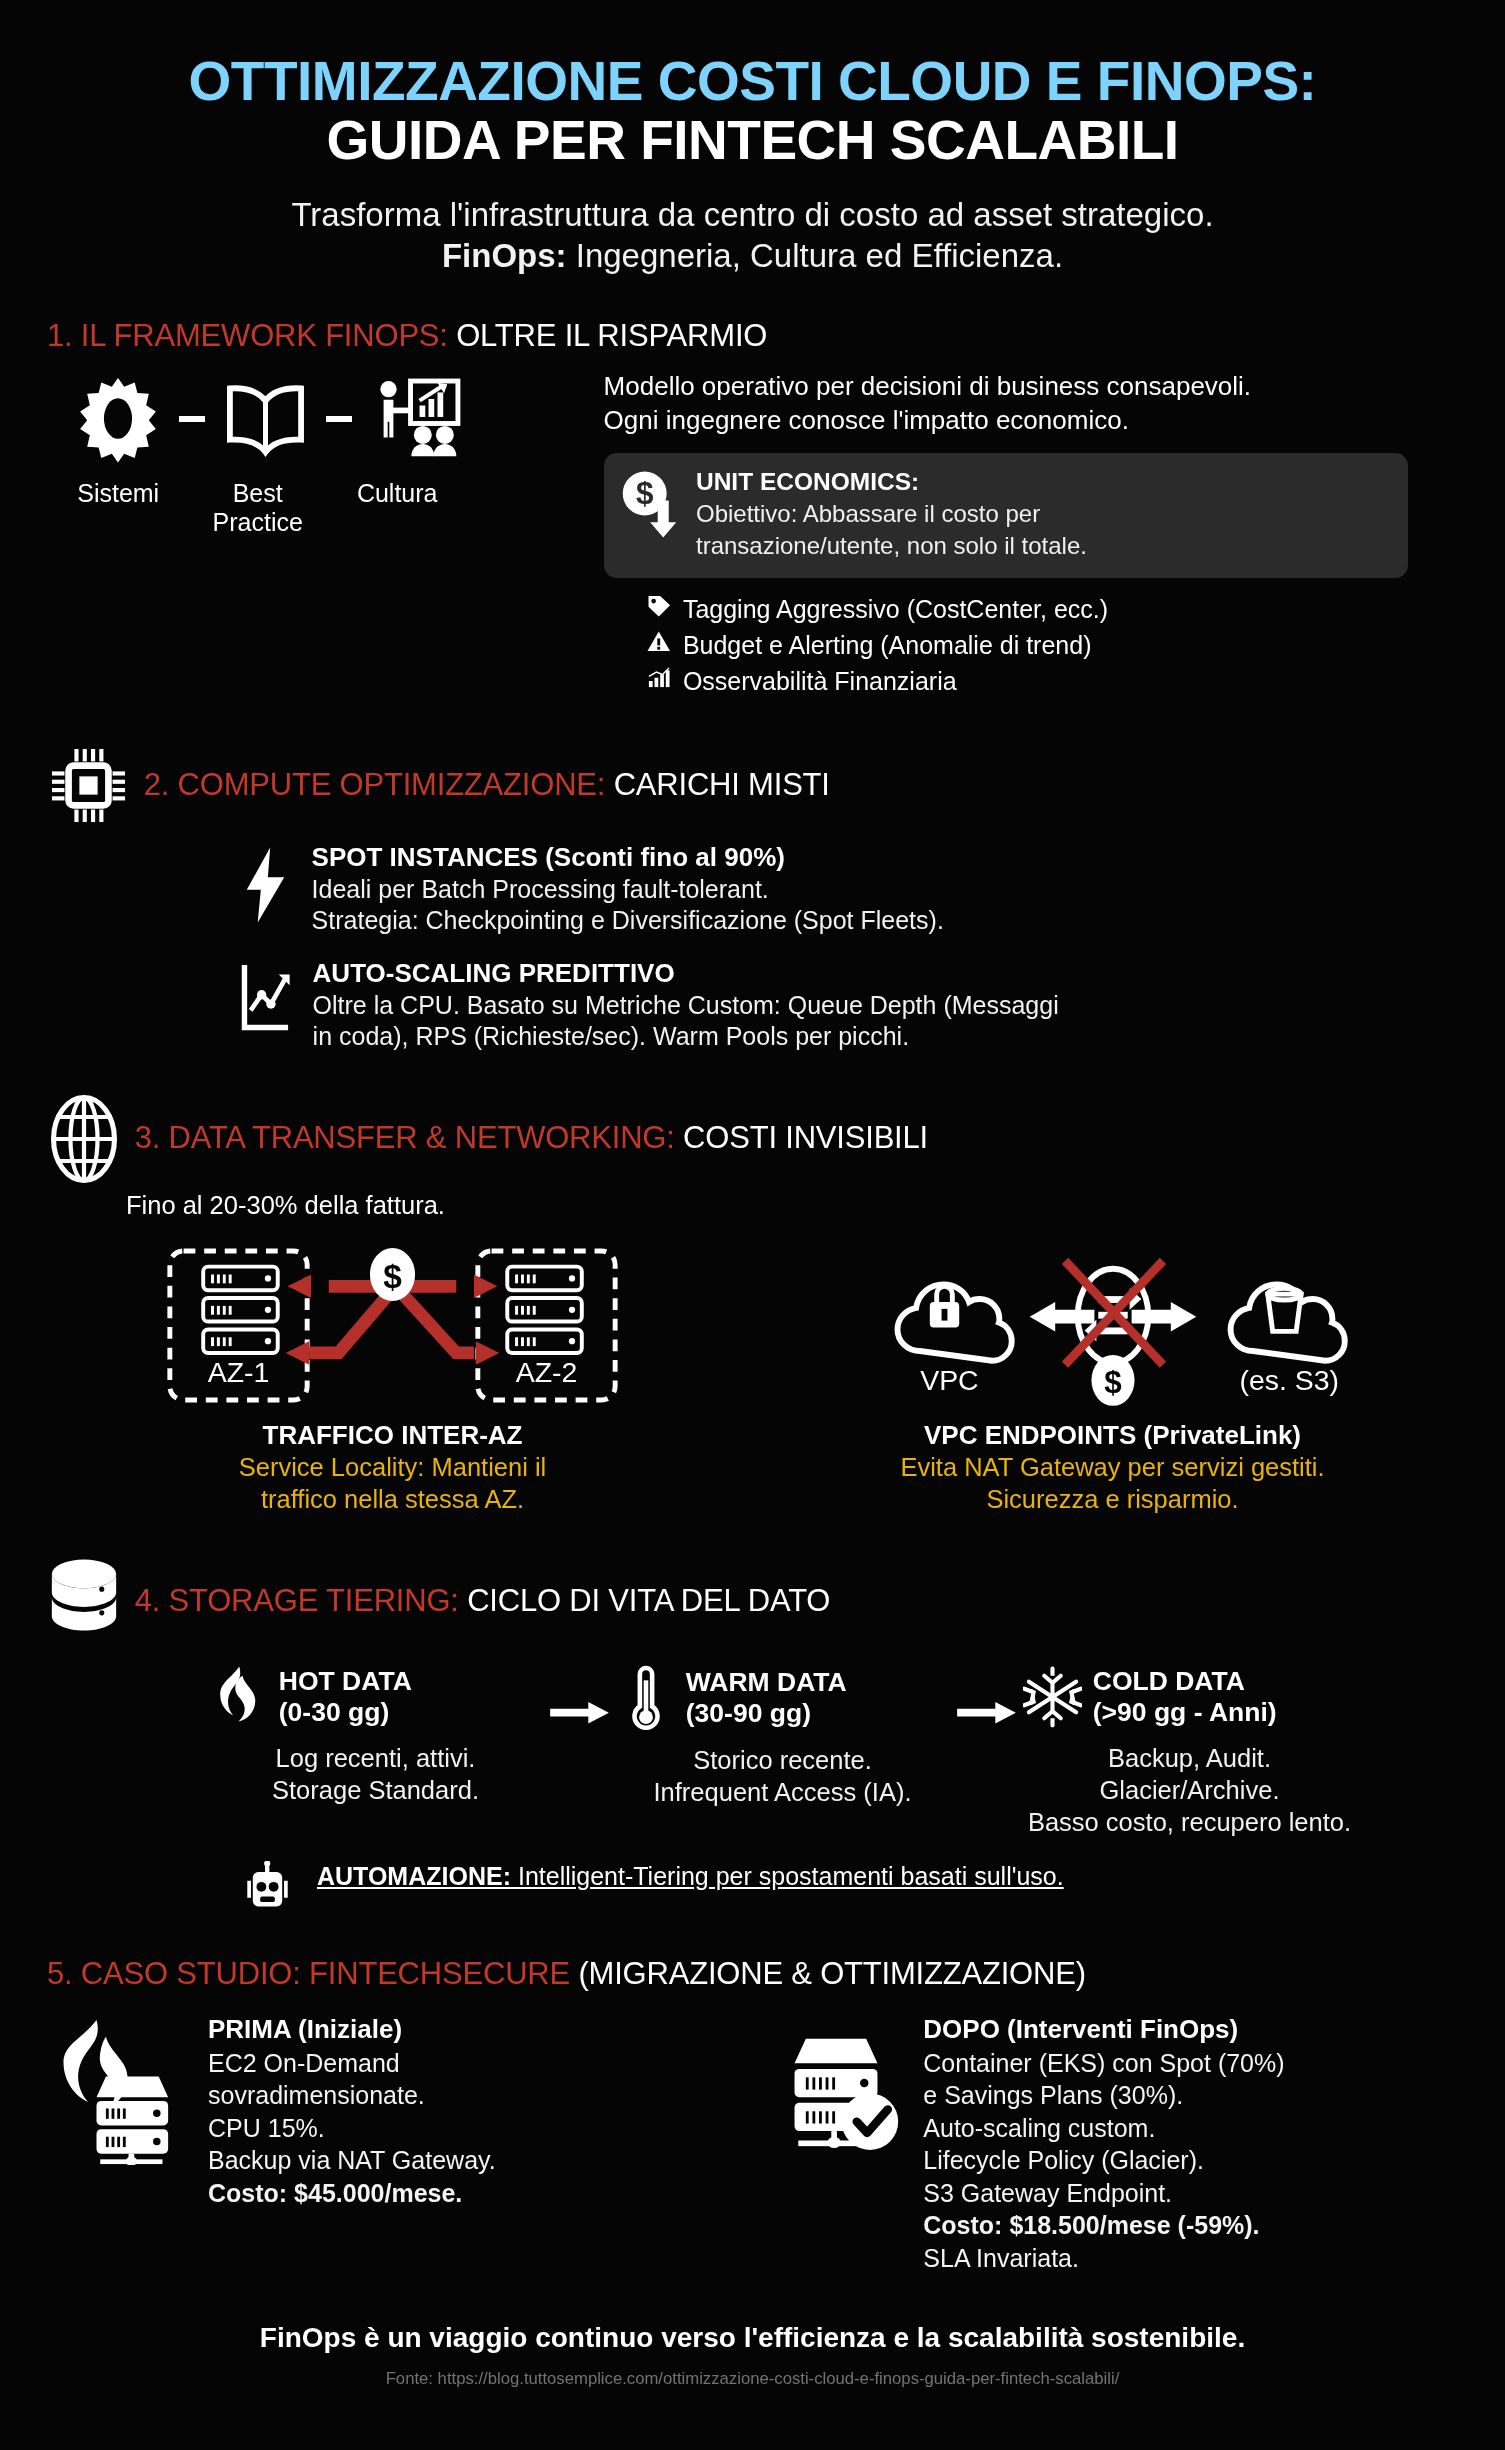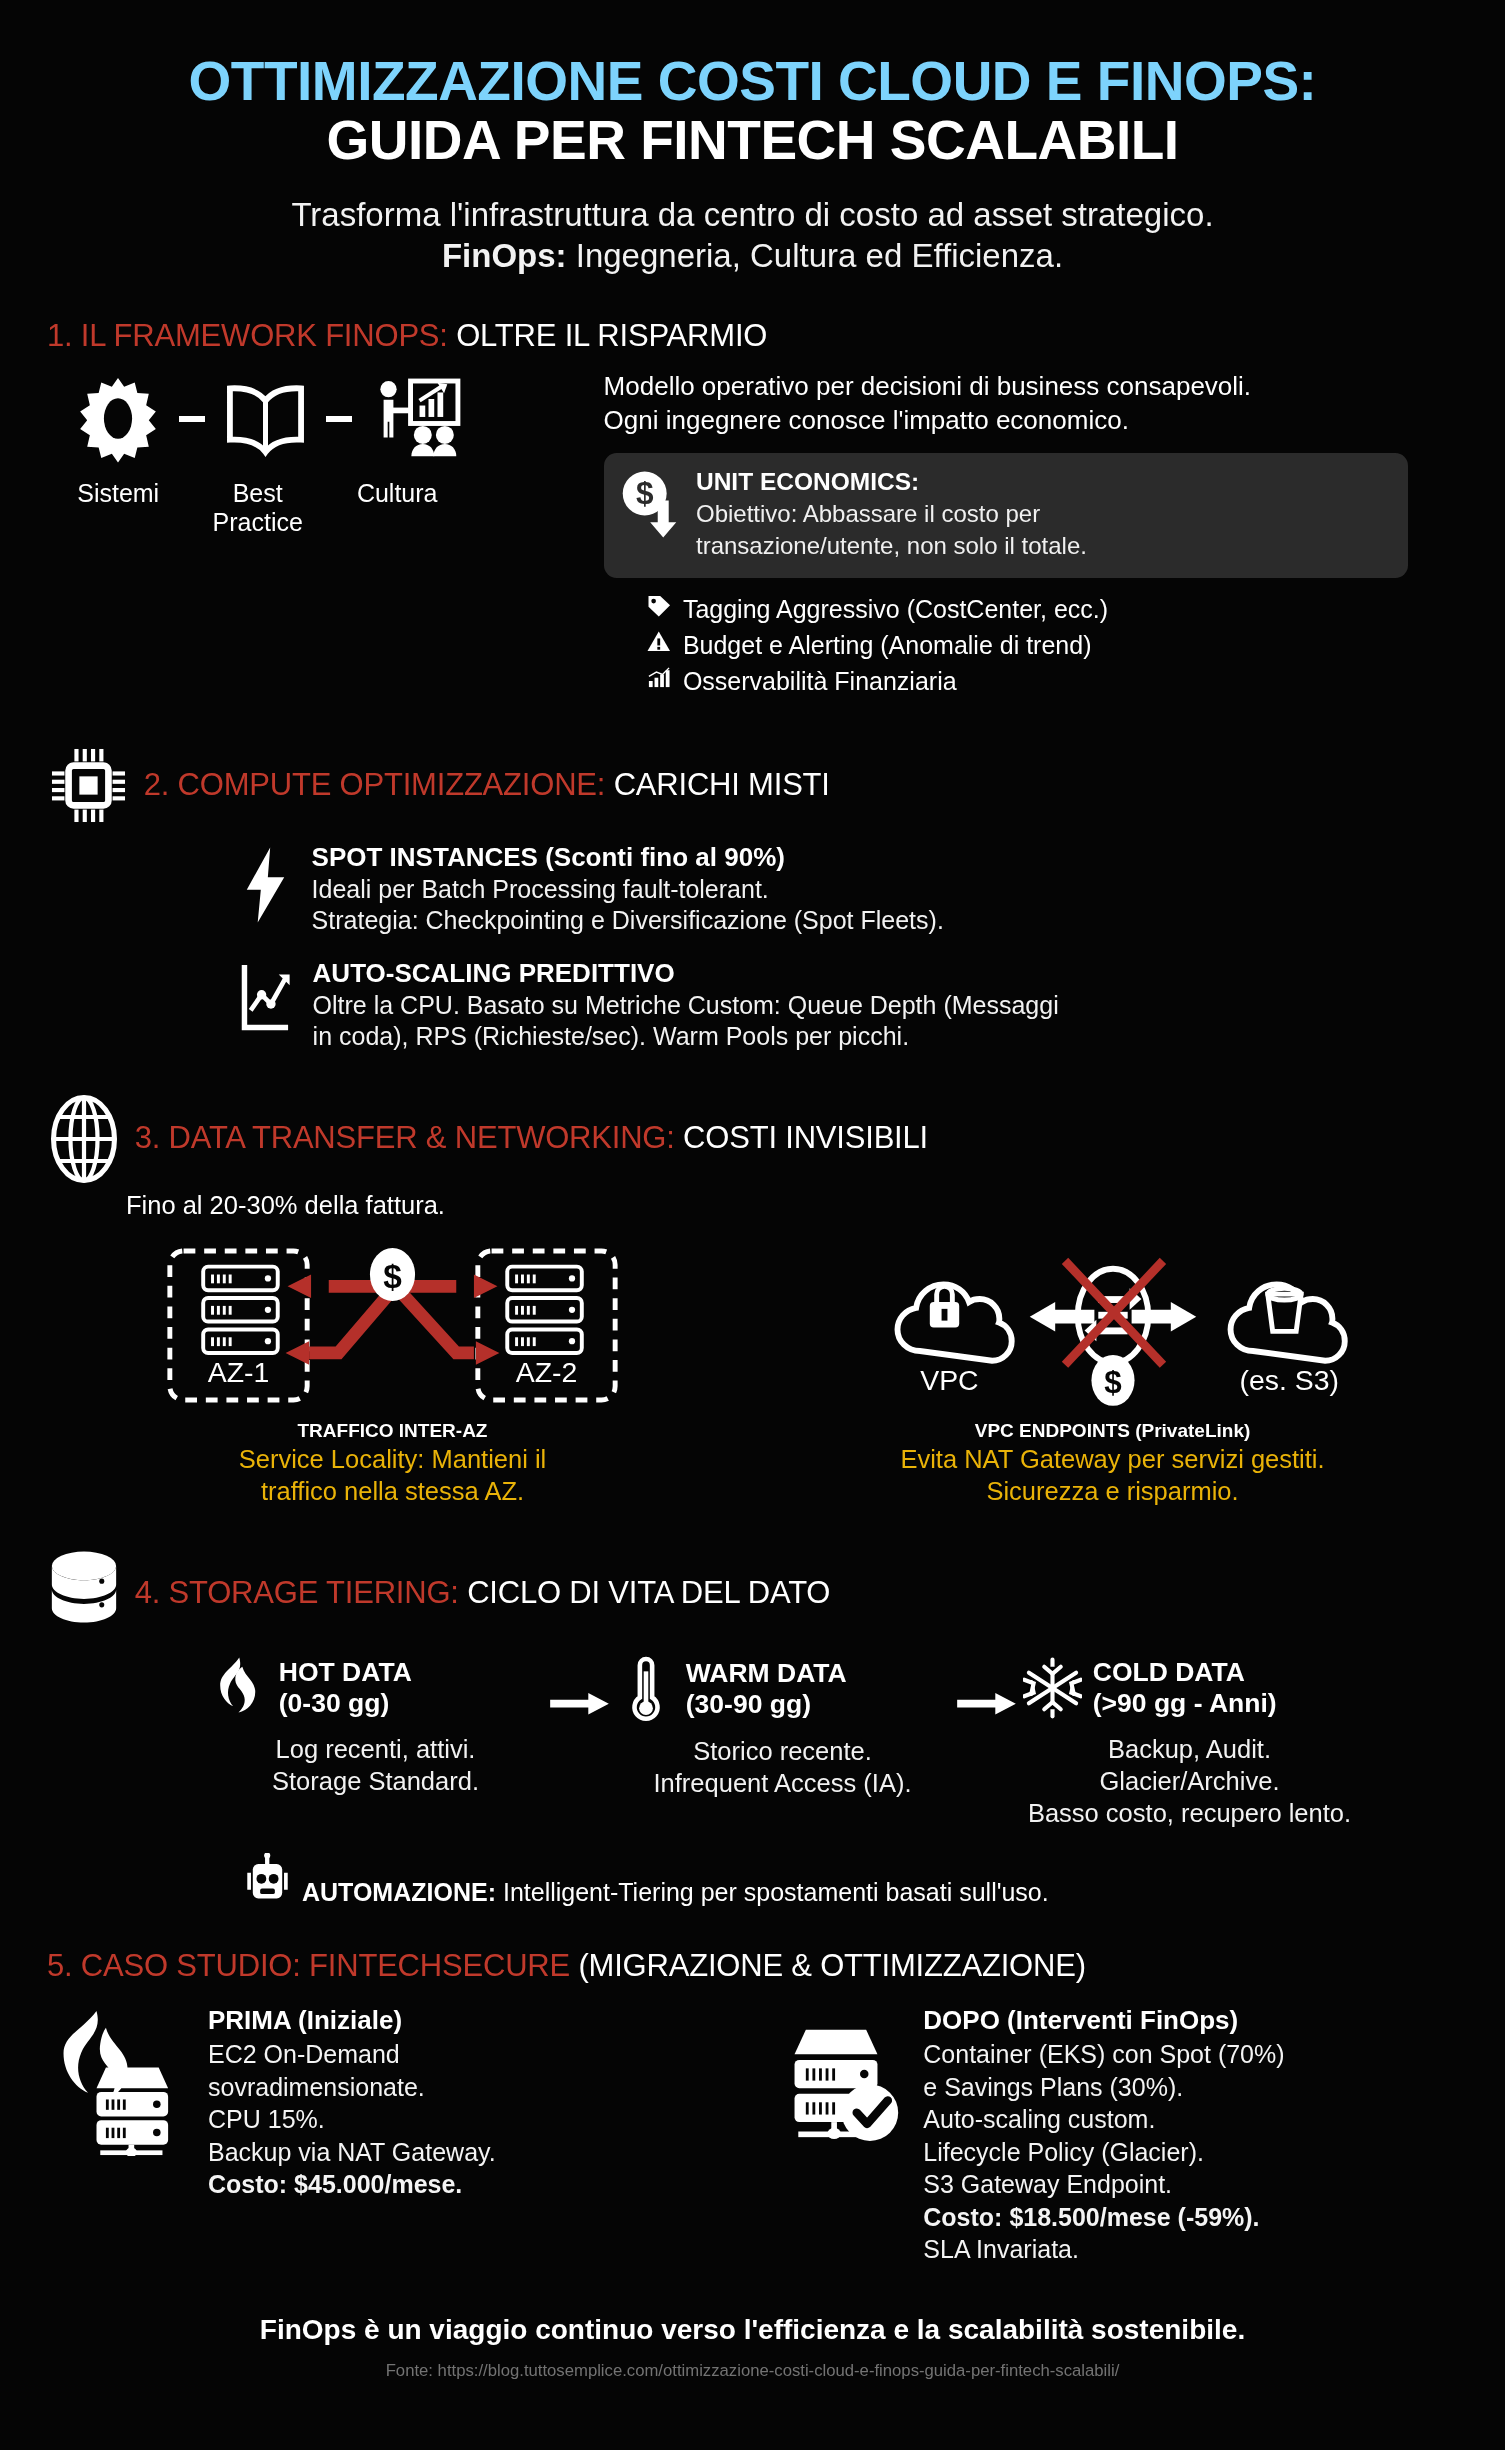--- a/index.html
+++ b/index.html
@@ -93,32 +93,32 @@
   .s2-item { display: flex; gap: 19.6px; margin-bottom: 21.6px; align-items: flex-start; }
   .s2-ico { flex: 0 0 54px; display: flex; justify-content: center; padding-top: 3.9px; }
   .s2-h { font-size: 26px; font-weight: 700; line-height: 1.22; }
   .s2-p { font-size: 25px; line-height: 1.26; color: #f2f2f2; }
 
   
   .s3-lead { font-size: 25.5px; margin-left: 79px; margin-top: 1px; }
   .s3-cols { display: flex; margin-top: 25.5px; gap: 29px; justify-content: center; }
   .s3-col { flex: 1 1 0; display: flex; flex-direction: column; align-items: center; }
   .s3-diagram { height: 162px; display: flex; align-items: center; justify-content: center; }
-  .s3-cap-h { margin-top: 12.7px; font-size: 19px; font-weight: 700; text-align: center; line-height: 1.2; }
+  .s3-cap-h { margin-top: 12.7px; font-size: 26px; font-weight: 700; text-align: center; line-height: 1.2; }
   .s3-cap-p { font-size: 25.5px; text-align: center; line-height: 1.26; color: #eab308; }
 
   
   .s4-tiers { display: flex; align-items: flex-start; justify-content: flex-start; margin-top: 19.6px; padding-left: 162px; gap: 0; }
   .tier { width: 333px; }
   .tier-top { display: flex; align-items: center; gap: 10.8px; }
   .tier-ico { flex: 0 0 auto; width: 59px; display: flex; justify-content: center; }
   .tier-name { font-size: 26.5px; font-weight: 700; line-height: 1.18; }
   .tier-desc { margin-top: 12.7px; font-size: 25.5px; line-height: 1.26; text-align: center; color: #f2f2f2; }
   .tier-arrow { width: 74px; display: flex; align-items: center; justify-content: center; padding-top: 34px; }
-  .s4-auto { display: flex; align-items: flex-end; gap: 10px; margin-top: 23.5px; padding-left: 196px; }
+  .s4-auto { display: flex; align-items: flex-start; gap: 25px; margin-top: 23.5px; padding-left: 196px; text-decoration: underline; }
   .s4-auto-txt { font-size: 25px; line-height: 1.2; }
   .s4-auto-txt b { font-weight: 700; }
 
   
   .s5-cols { display: flex; gap: 19.6px; margin-top: 20.6px; }
   .s5-col { flex: 1 1 0; display: flex; gap: 14px; align-items: flex-start; }
   .s5-ico { flex: 0 0 147px; display: flex; justify-content: center; padding-top: 4.9px; }
   .s5-h { font-size: 26px; font-weight: 700; line-height: 1.3; }
   .s5-line { font-size: 25px; line-height: 1.3; color: #f4f4f4; }
   .s5-line.b { font-weight: 700; }

